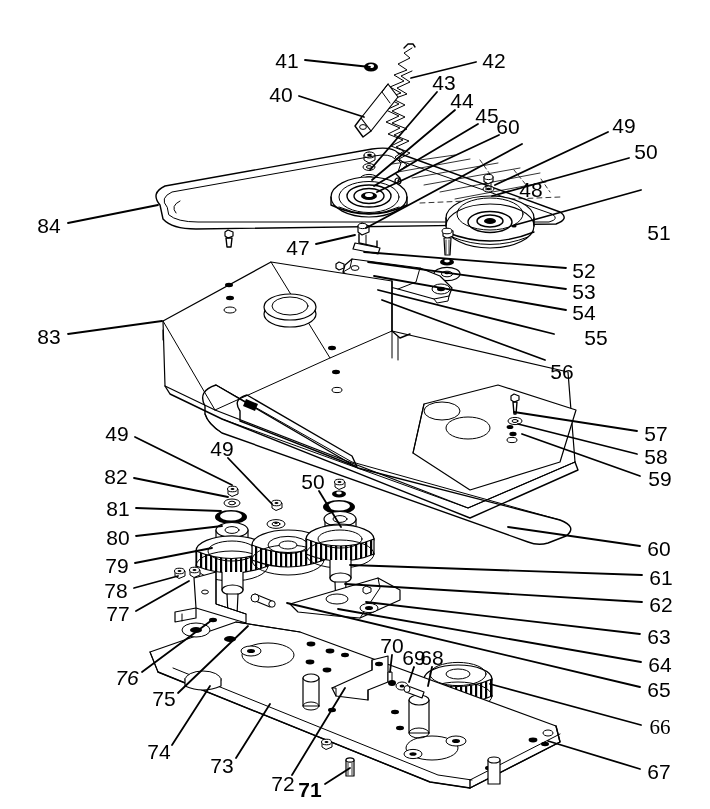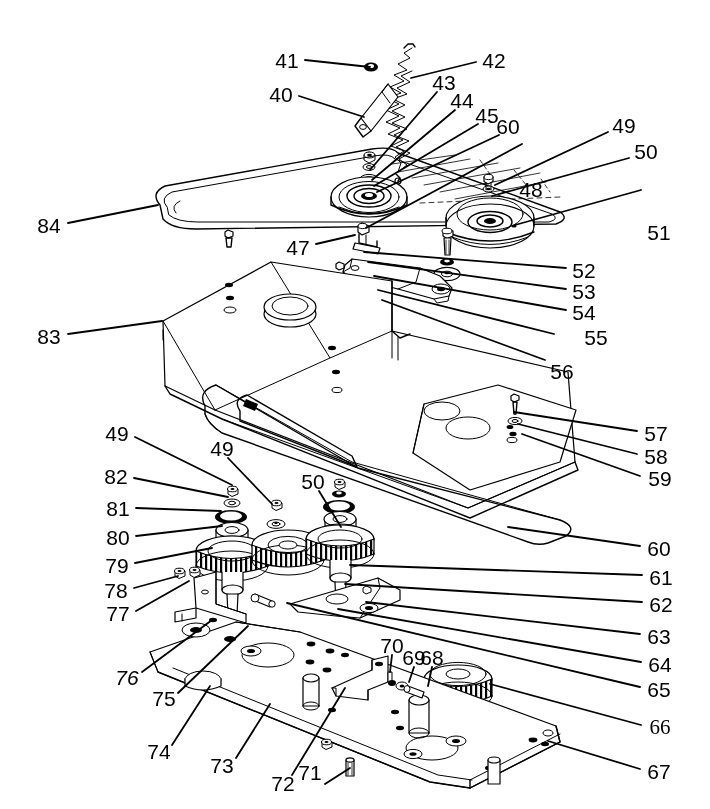--- a/index.html
+++ b/index.html
@@ -550,18 +550,18 @@
       <div class="callout" style="left: 659px; top: 636px;">63</div>
       <div class="callout" style="left: 660px; top: 664px;">64</div>
       <div class="callout" style="left: 659px; top: 689px;">65</div>
       <div class="callout" style="left: 660px; top: 727px; font-family: Liberation Serif, serif;">66</div>
       <div class="callout" style="left: 659px; top: 771px;">67</div>
       <div class="callout" style="left: 127px; top: 677px; font-style: italic;">76</div>
       <div class="callout" style="left: 164px; top: 698px;">75</div>
       <div class="callout" style="left: 159px; top: 751px;">74</div>
       <div class="callout" style="left: 222px; top: 765px;">73</div>
       <div class="callout" style="left: 283px; top: 783px;">72</div>
-      <div class="callout" style="left: 310px; top: 772px;">71</div>
+      <div class="callout" style="left: 310px; top: 789px; font-weight: bold;">71</div>
       <div class="callout" style="left: 392px; top: 645px;">70</div>
       <div class="callout" style="left: 414px; top: 657px;">69</div>
       <div class="callout" style="left: 432px; top: 657px;">68</div>
     </div>
 </div>
 
 </body></html>

